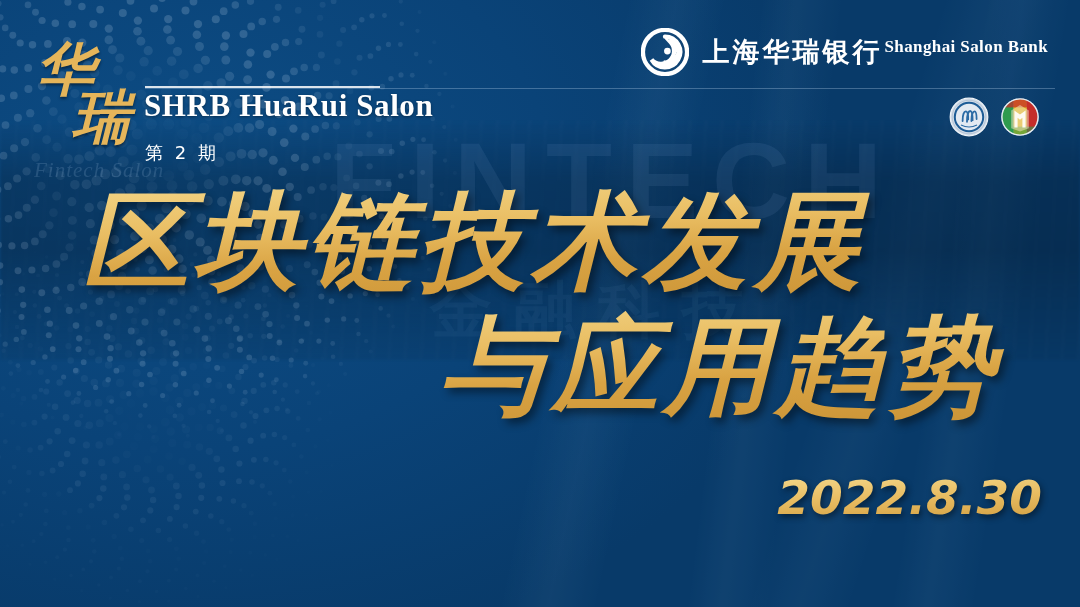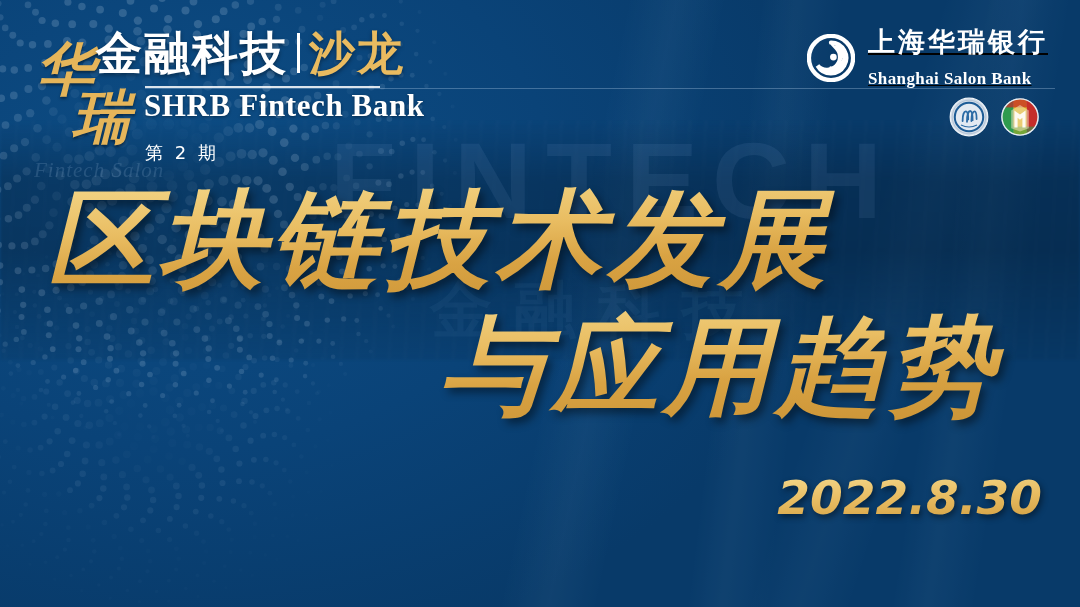--- a/index.html
+++ b/index.html
@@ -173,21 +173,21 @@
 
   
   .bank-lockup {
     position: absolute;
     right: 32px; top: 28px;
     display: flex;
     align-items: center;
     gap: 13px;
   }
   .bank-mark { width: 48px; height: 48px; flex: 0 0 auto; }
-  .bank-names { display: flex; flex-direction: column; gap: 14px; text-decoration: underline; }
+  .bank-names { display: flex; flex-direction: row; gap: 2px; }
   .bank-cn {
     font-size: 27px;
     font-weight: 700;
     letter-spacing: 3px;
     color: #ffffff;
     line-height: 1.05;
     white-space: nowrap;
     font-family: "DejaVu Sans", "Liberation Sans", sans-serif;
   }
   .bank-en {
@@ -223,21 +223,21 @@
     line-height: 1.18;
     letter-spacing: 6px;
     white-space: nowrap;
     color: #e7b85b;
     background: linear-gradient(178deg, #f4d98c 0%, #e9bd62 38%, #d9a343 62%, #c99235 100%);
     -webkit-background-clip: text;
     background-clip: text;
     -webkit-text-fill-color: transparent;
     filter: drop-shadow(4px 5px 4px rgba(0,0,0,.45));
   }
-  .title-line-1 { padding-left: 48px; font-family: Liberation Serif, serif; }
+  .title-line-1 { padding-left: 83px; }
   .title-line-2 { padding-left: 440px; }
 
   
   .datetime {
     position: absolute;
     right: 38px; bottom: 82px;
     display: flex;
     align-items: flex-start;
     gap: 24px;
     filter: drop-shadow(2px 3px 3px rgba(0,0,0,.45));
@@ -1615,28 +1615,25 @@
 
   <div class="wm-fintech">FINTECH</div>
   <div class="wm-cn">金融科技</div>
   <div class="wm-fintech-small">Fintech Salon</div>
 
   <div class="brand-cn-stack">
     <span class="c1">华</span>
     <span class="c2">瑞</span>
   </div>
 
-  <div class="salon-cn">
-    <span>金融科技</span><span class="divider-bar"></span><span class="gold">沙龙</span>
-  </div>
 
   <div class="rule-full"></div>
   <div class="rule-under-cn"></div>
 
-  <div class="salon-en">SHRB Fintech Bank</div>
+  <div class="salon-en">SHRB HuaRui Salon</div>
   <div class="issue-cn">第 2 期</div>
 
   <div class="bank-lockup">
     <svg class="bank-mark" viewBox="0 0 100 100" aria-hidden="true">
       <circle cx="50" cy="50" r="46" fill="none" stroke="#ffffff" stroke-width="9"></circle>
       <path d="M50 18 A32 32 0 1 1 22 66 A26 26 0 1 0 62 30 A20 20 0 1 1 50 72" fill="none" stroke="#ffffff" stroke-width="9" stroke-linecap="round"></path>
       <circle cx="55" cy="48" r="7" fill="#ffffff"></circle>
     </svg>
     <div class="bank-names">
       <div class="bank-cn">上海华瑞银行</div>

